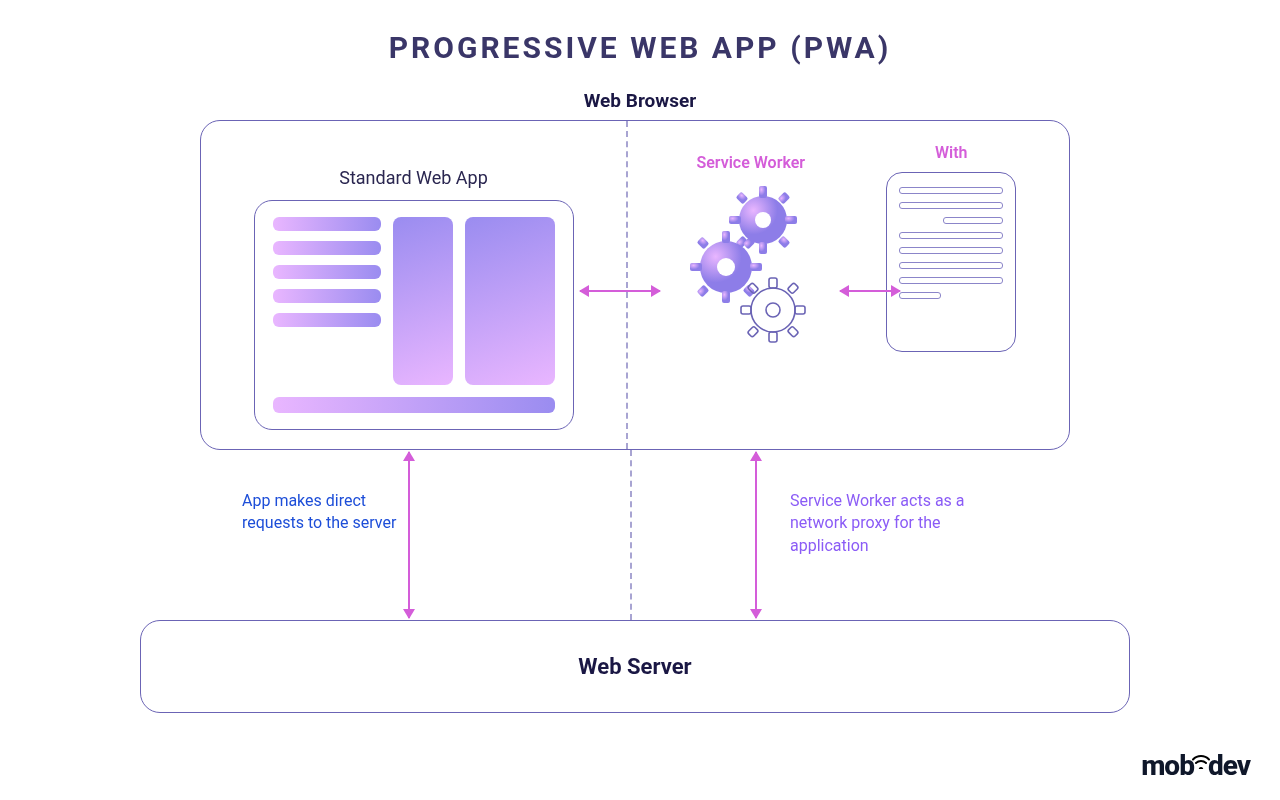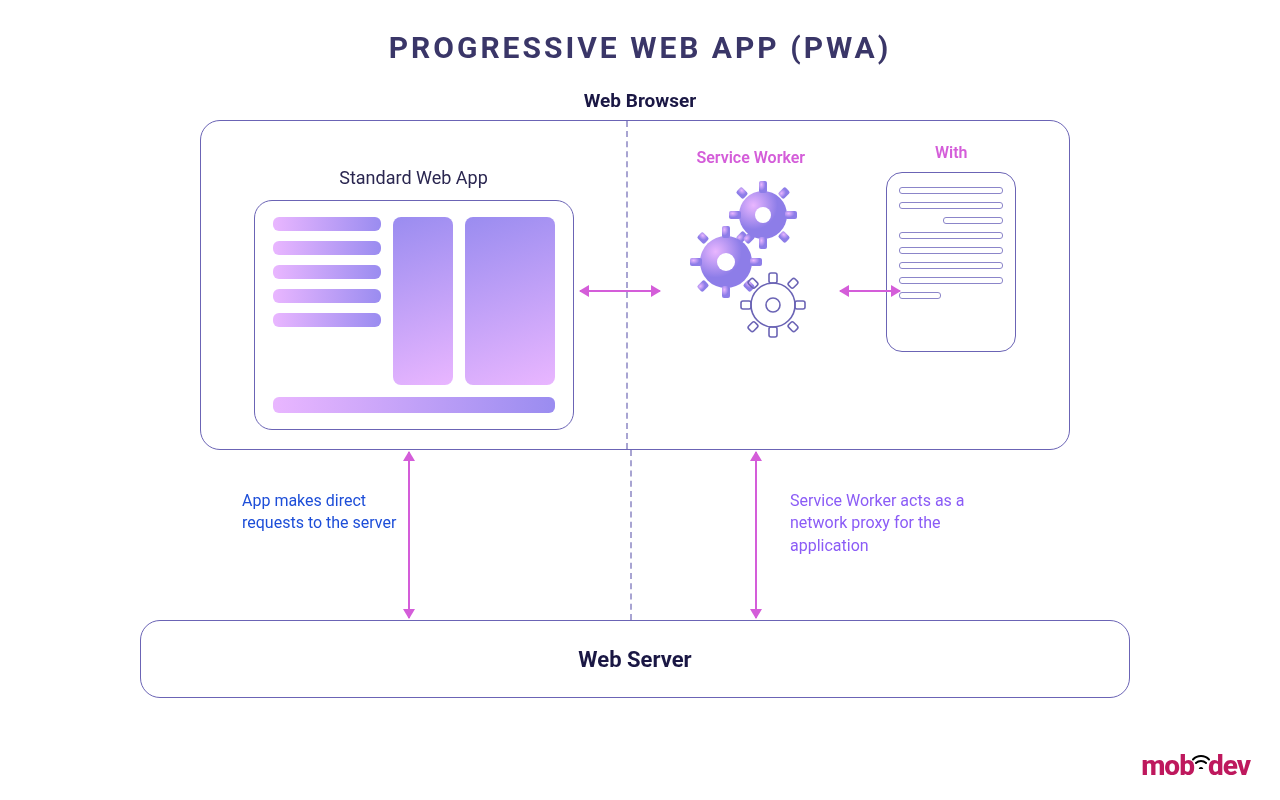--- a/index.html
+++ b/index.html
@@ -87,21 +87,21 @@
   }
   .gbox {
     border-radius: 8px;
     background: linear-gradient(160deg, #9a8cf0 0%, #e9b6ff 100%);
   }
   .gbox.small { width: 60px; }
   .gbox.large { width: 90px; }
   .gbar.full { width: 100%; height: 16px; }
   .pe-row {
     display: flex;
-    align-items: center;
+    align-items: flex-end;
     justify-content: space-around;
     margin-top: 4px;
   }
   .pe-col {
     display: flex;
     flex-direction: column;
     align-items: center;
   }
   .pe-label {
     font-size: 16px;
@@ -127,21 +127,21 @@
   .cache-line {
     height: 7px;
     border: 1.5px solid #8b85c9;
     border-radius: 3px;
   }
   .server-box {
     position: absolute;
     left: 140px;
     top: 620px;
     width: 990px;
-    height: 78px;
+    height: 93px;
     border: 1.5px solid #6b64b5;
     border-radius: 20px;
     display: flex;
     align-items: center;
     justify-content: center;
   }
   .server-label {
     font-size: 22px;
     font-weight: 700;
     color: #1a1744;
@@ -207,21 +207,21 @@
     height: 170px;
     border-left: 2px dashed #a8a4d2;
   }
   .logo {
     position: absolute;
     right: 30px;
     bottom: 18px;
     font-size: 28px;
     font-weight: 800;
     letter-spacing: -1px;
-    color: #be185d;
+    color: #0f172a;
   }
   .logo .wifi {
     display: inline-block;
     position: relative;
     top: -6px;
     margin: 0 -2px;
   }
 </style>
 </head>
 <body>

